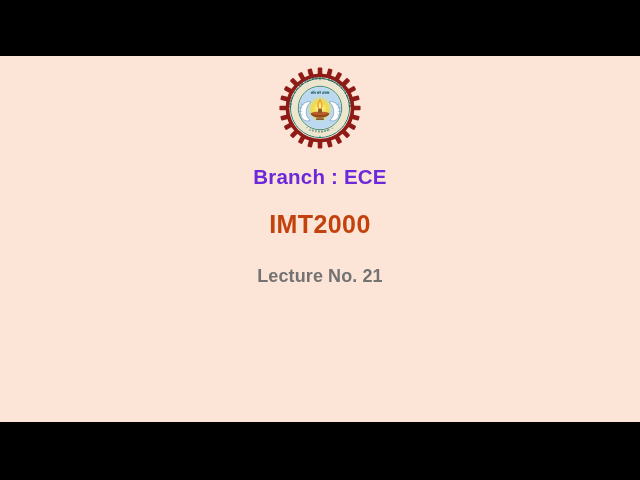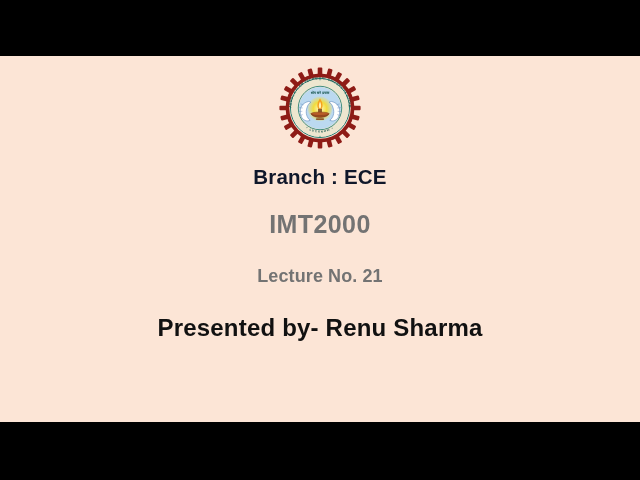--- a/index.html
+++ b/index.html
@@ -62,37 +62,37 @@
     display: flex;
     flex-direction: column;
     align-items: center;
     text-align: center;
   }
 
   .line-branch {
     margin-top: 16px;
     font-size: 20.5px;
     font-weight: 600;
-    color: #0f172a;
+    color: #6d28d9;
     letter-spacing: 0.2px;
   }
 
   .line-subject {
     margin-top: 20px;
     font-size: 19px;
     font-weight: 700;
     color: #1a1a1a;
     letter-spacing: 0.1px;
   }
 
   .line-topic {
     margin-top: 21px;
     font-size: 25px;
     font-weight: 700;
-    color: #737373;
+    color: #c2410c;
     letter-spacing: 0.4px;
   }
 
   .line-lecture {
     margin-top: 27px;
     font-size: 18px;
     font-weight: 600;
     color: #737373;
     letter-spacing: 0.1px;
   }
@@ -215,20 +215,19 @@
     </div>
 
     <div class="slide-text">
       <div class="line-branch">Branch : ECE</div>
 
 
       <div class="line-topic">IMT2000</div>
 
       <div class="line-lecture">Lecture No. 21</div>
 
-      <div class="line-presenter">Presented by- Renu Sharma</div>
     </div>
 
   </div>
 
   <div class="letterbox bottom"></div>
 
 </div>
 
 </body></html>

